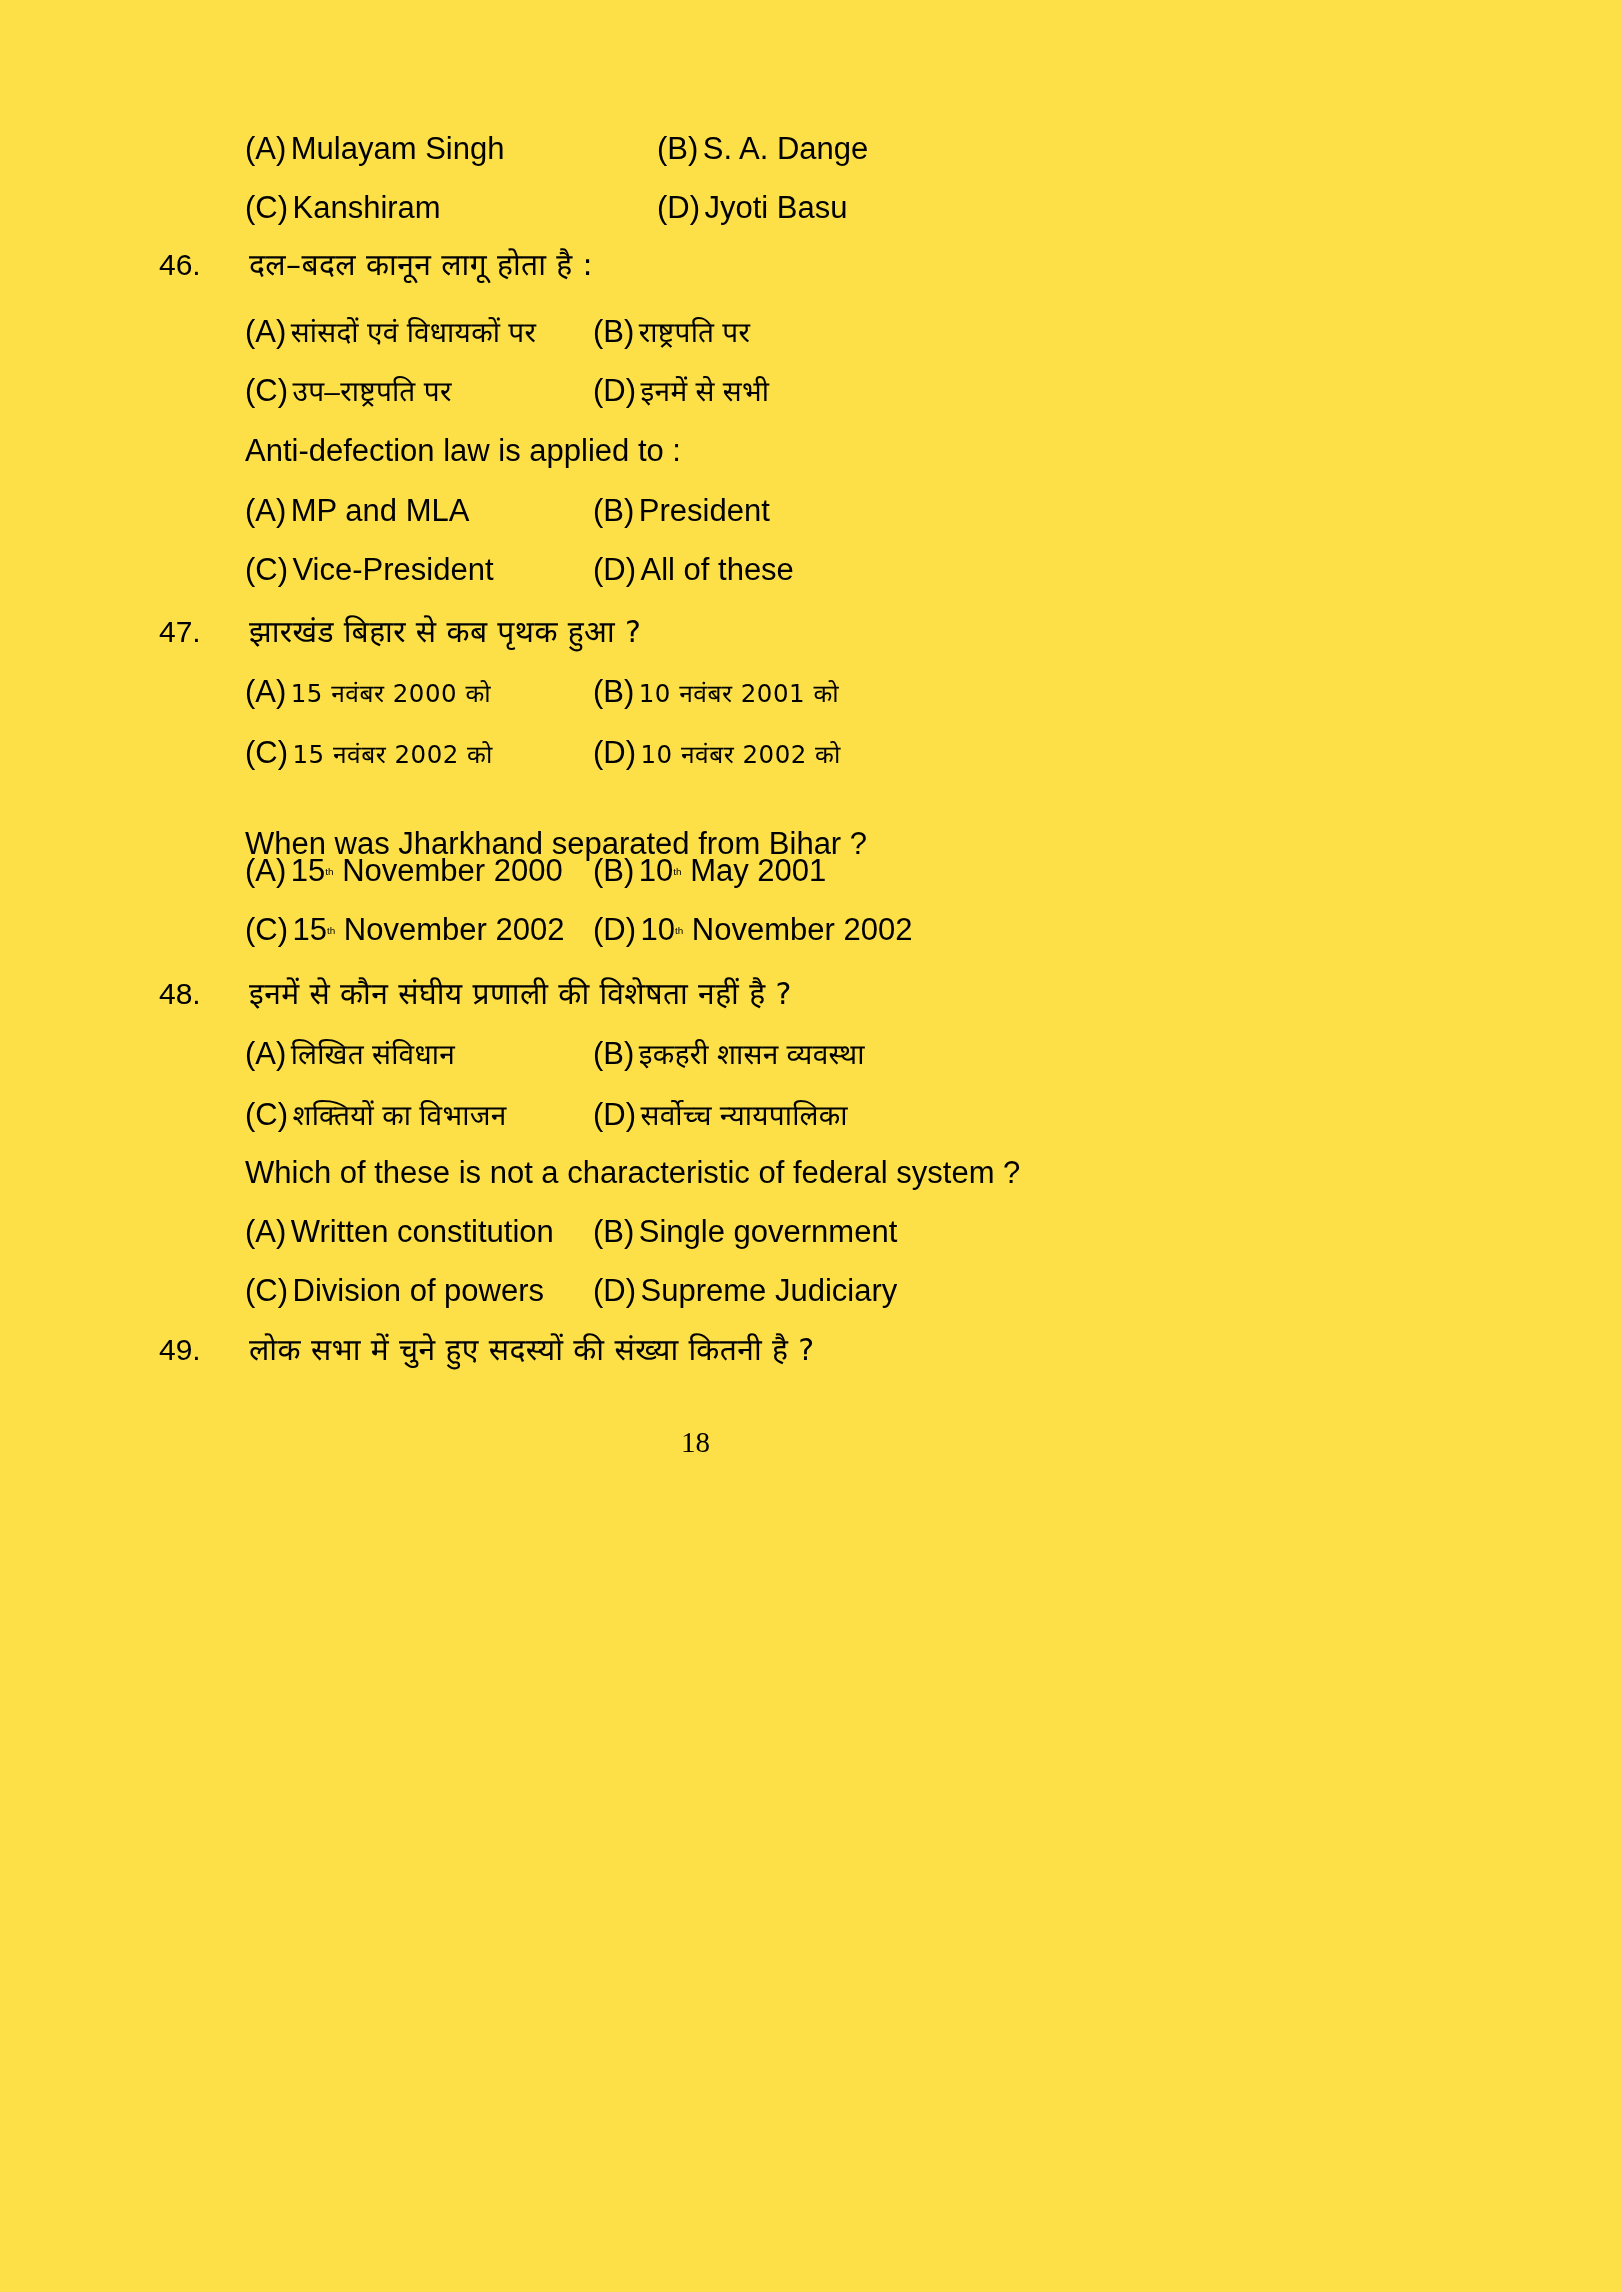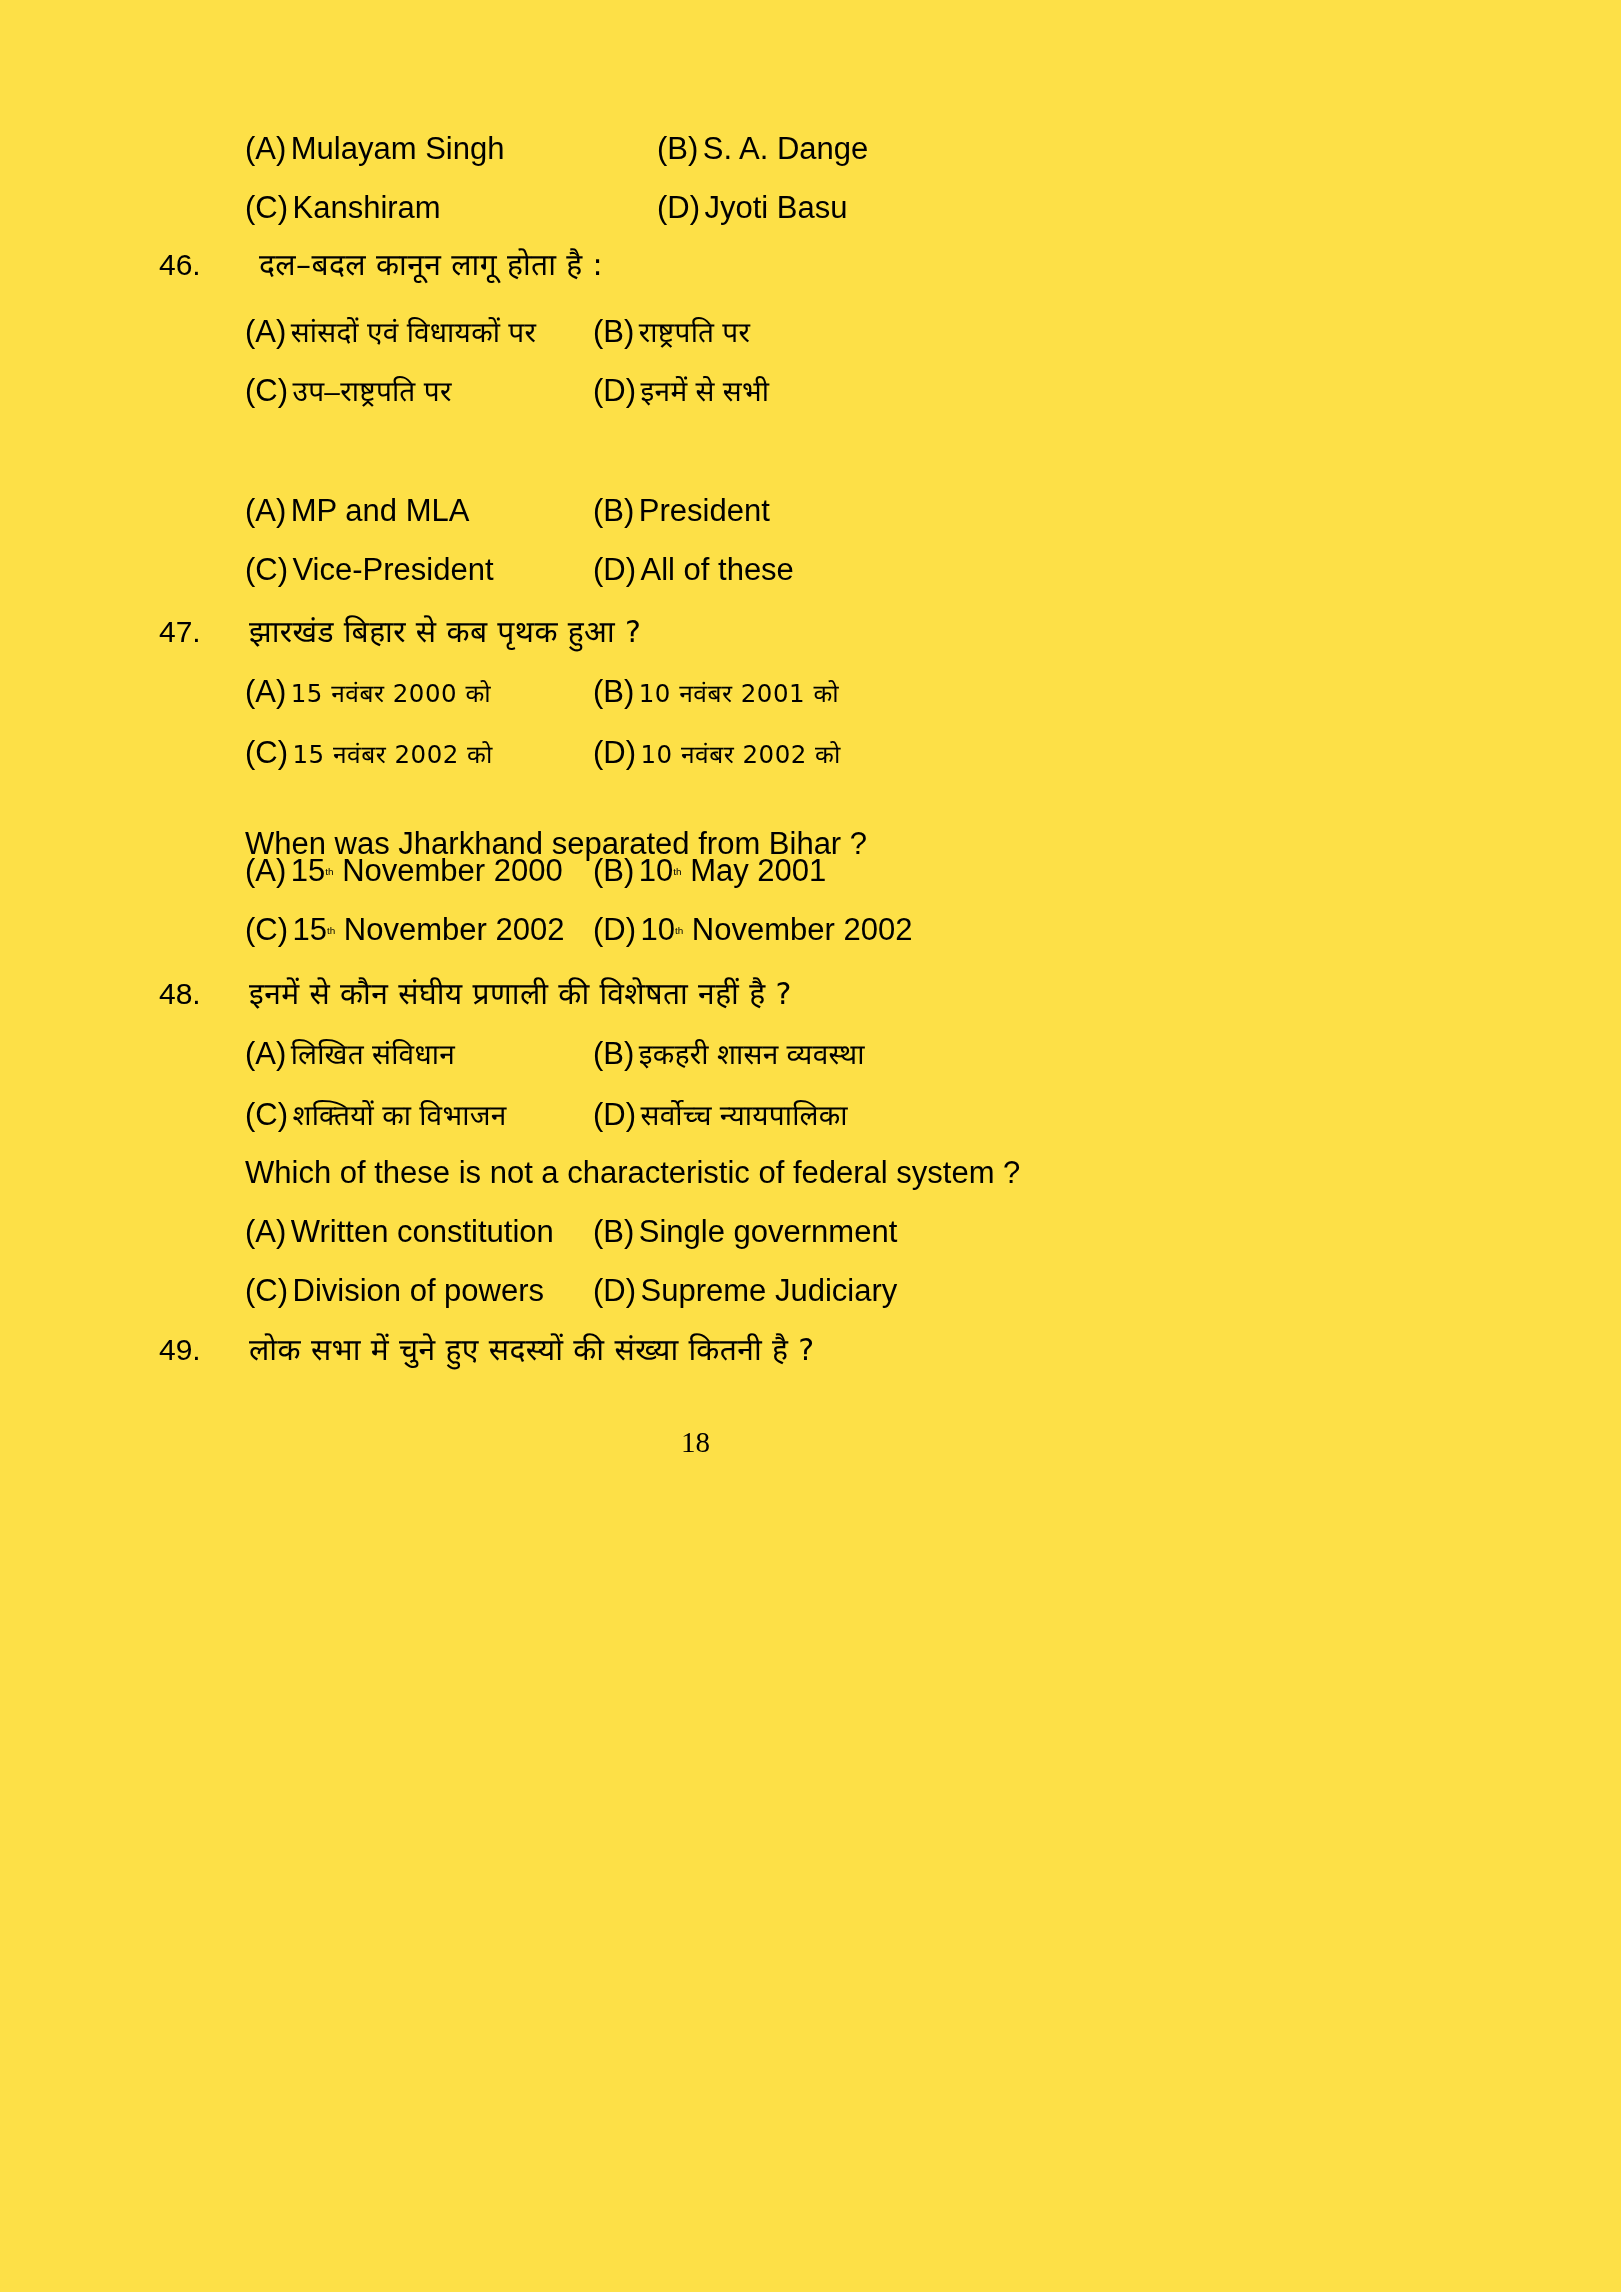--- a/index.html
+++ b/index.html
@@ -112,21 +112,21 @@
     <div class="opt colA">
       <span class="lbl">(C)</span>
       <span class="val-en">Kanshiram</span>
     </div>
     <div class="opt colB-wide">
       <span class="lbl">(D)</span>
       <span class="val-en">Jyoti Basu</span>
     </div>
   </div>
 
-  <div class="qrow" style="top:243px; left:159px;gap:10px;">
+  <div class="qrow" style="top:243px; left:159px;">
     <span class="qnum">46.</span>
     <span class="qtext-hi">दल–बदल कानून लागू होता है :</span>
   </div>
 
   <div class="optrow" style="top:312px;">
     <div class="opt colA">
       <span class="lbl">(A)</span>
       <span class="val-hi">सांसदों एवं विधायकों पर</span>
     </div>
     <div class="opt colB">
@@ -139,20 +139,23 @@
     <div class="opt colA">
       <span class="lbl">(C)</span>
       <span class="val-hi">उप–राष्ट्रपति पर</span>
     </div>
     <div class="opt colB">
       <span class="lbl">(D)</span>
       <span class="val-hi">इनमें से सभी</span>
     </div>
   </div>
 
+  <div class="qrow" style="top:433px; left:245px;">
+    <span class="qtext-en">Anti-defection law is applied to :</span>
+  </div>
 
   <div class="optrow" style="top:493px;">
     <div class="opt colA">
       <span class="lbl">(A)</span>
       <span class="val-en">MP and MLA</span>
     </div>
     <div class="opt colB">
       <span class="lbl">(B)</span>
       <span class="val-en">President</span>
     </div>

